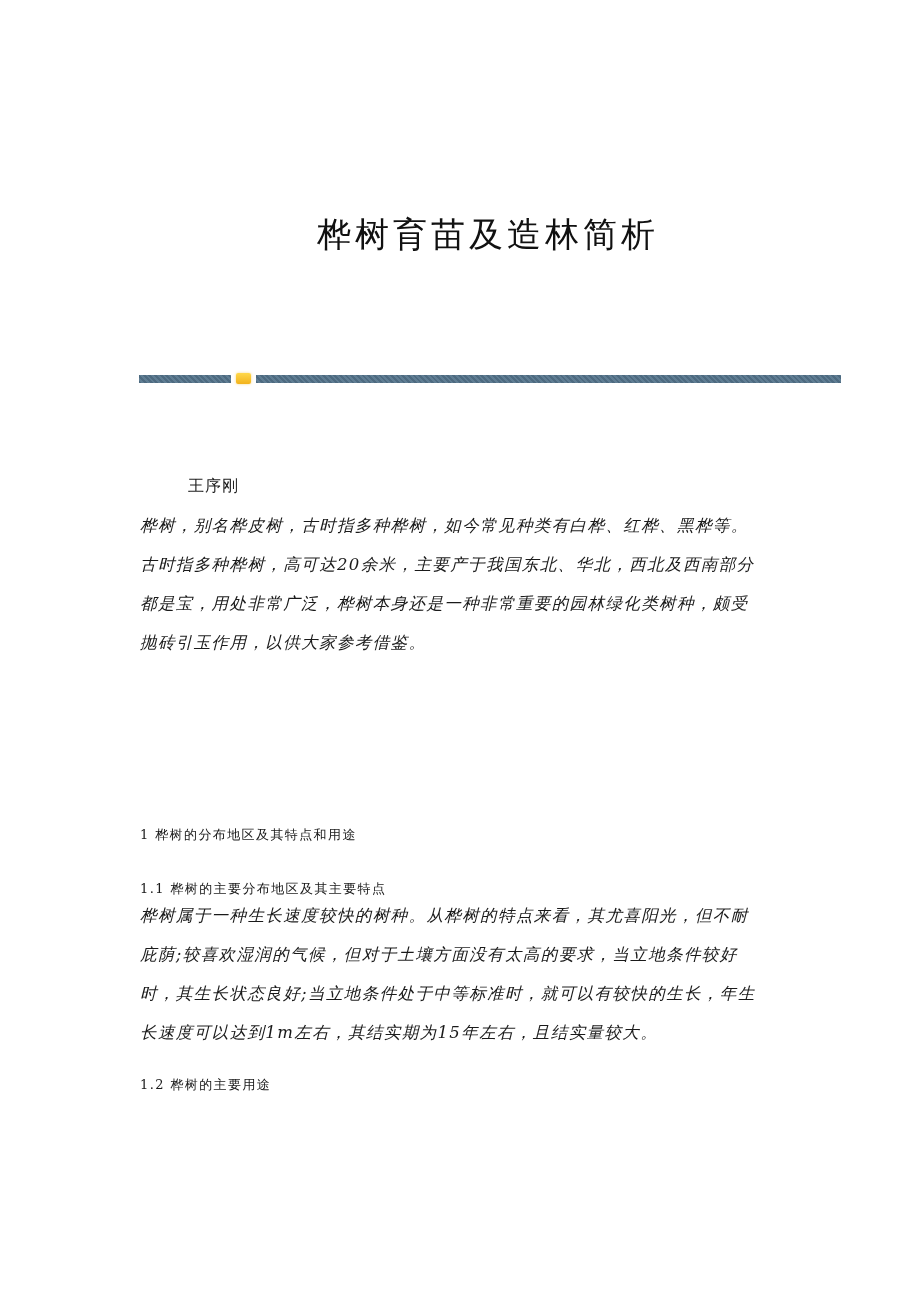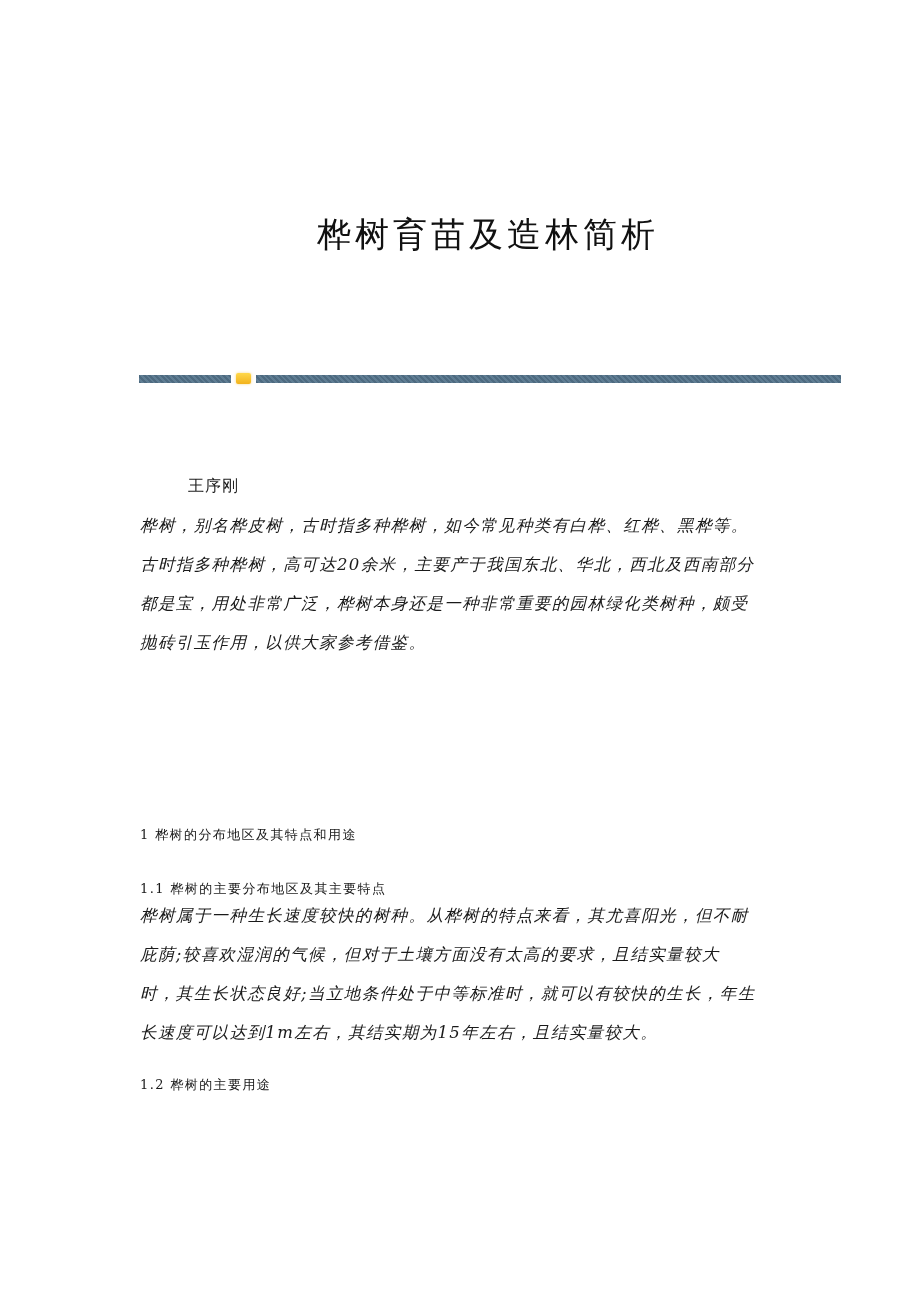--- a/index.html
+++ b/index.html
@@ -40,18 +40,18 @@
   <div>都是宝，用处非常广泛，桦树本身还是一种非常重要的园林绿化类树种，颇受</div>
   <div>抛砖引玉作用，以供大家参考借鉴。</div>
 </div>
 
 <div class="heading" style="top:826px;">1 桦树的分布地区及其特点和用途</div>
 
 <div class="heading" style="top:880px;text-align:center;">1.1 桦树的主要分布地区及其主要特点</div>
 
 <div class="para" style="top:896px;">
   <div>桦树属于一种生长速度较快的树种。从桦树的特点来看，其尤喜阳光，但不耐</div>
-  <div>庇荫;较喜欢湿润的气候，但对于土壤方面没有太高的要求，且结实量较大</div>
+  <div>庇荫;较喜欢湿润的气候，但对于土壤方面没有太高的要求，当立地条件较好</div>
   <div>时，其生长状态良好;当立地条件处于中等标准时，就可以有较快的生长，年生</div>
   <div>长速度可以达到1m左右，其结实期为15年左右，且结实量较大。</div>
 </div>
 
 <div class="heading" style="top:1076px;">1.2 桦树的主要用途</div>
 
 </body></html>

